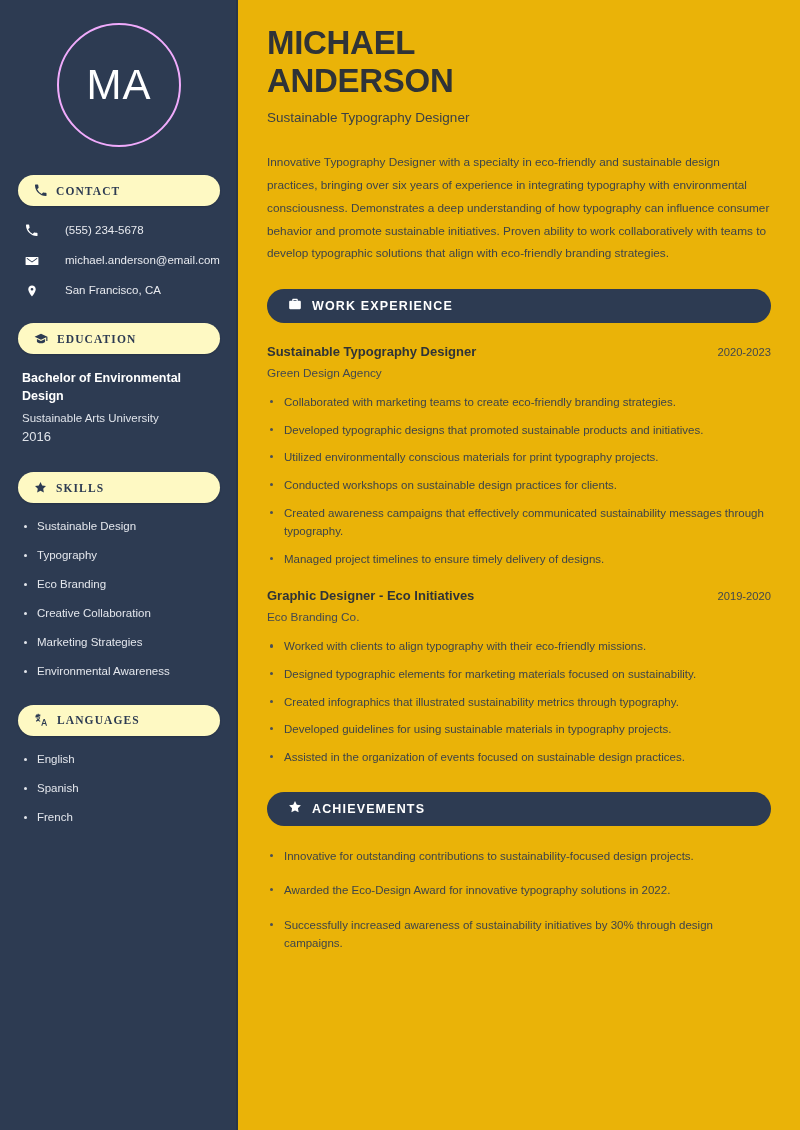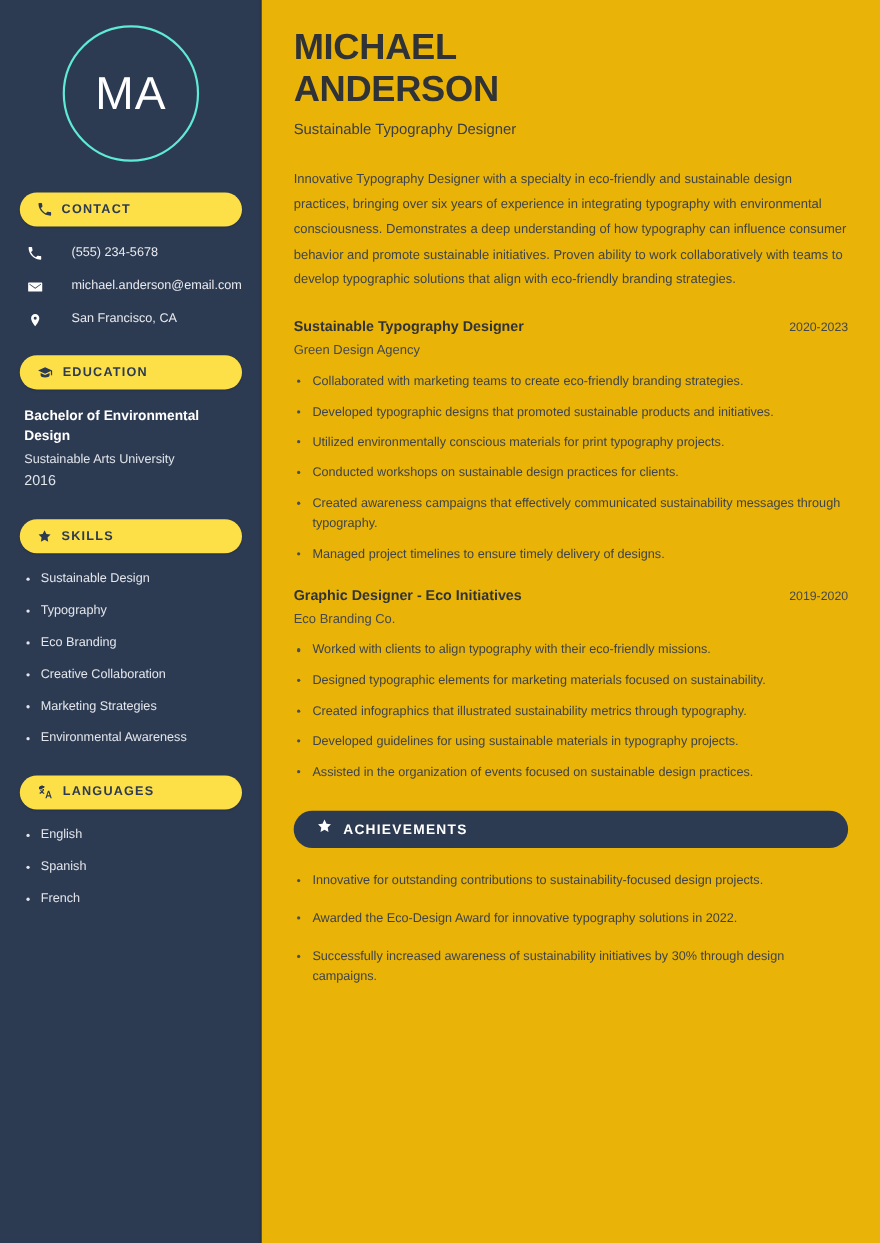--- a/index.html
+++ b/index.html
@@ -41,40 +41,41 @@
   .monogram-wrap {
     display: flex;
     justify-content: center;
     margin-top: 23px;
     margin-bottom: 28px;
   }
   .monogram {
     width: 124px;
     height: 124px;
     border-radius: 50%;
-    border: 2px solid #5eead4;
+    border: 2px solid #f0abfc;
     display: flex;
     align-items: center;
     justify-content: center;
     font-size: 42px;
     font-weight: 400;
     letter-spacing: 1px;
     color: #ffffff;
   }
 
   .pill {
-    background: #fde047;
+    background: #fef9c3;
     border-radius: 22px;
     height: 31px;
     display: flex;
     align-items: center;
     gap: 9px;
     padding: 0 16px;
     margin-bottom: 16px;
     box-shadow: 0 1px 2px rgba(0,0,0,0.18);
+    font-family: Liberation Serif, serif;
   }
   .pill .pill-label {
     color: #2d3b52;
     font-size: 11.5px;
     font-weight: bold;
     letter-spacing: 1.1px;
   }
   .pill svg { display: block; }
 
   .contact-list { margin-bottom: 24px; }
@@ -339,20 +340,28 @@
 
     <h1 class="name">
       <span>MICHAEL</span><br>
       <span>ANDERSON</span>
     </h1>
 
     <div class="title">Sustainable Typography Designer</div>
 
     <p class="summary">Innovative Typography Designer with a specialty in eco-friendly and sustainable design practices, bringing over six years of experience in integrating typography with environmental consciousness. Demonstrates a deep understanding of how typography can influence consumer behavior and promote sustainable initiatives. Proven ability to work collaboratively with teams to develop typographic solutions that align with eco-friendly branding strategies.</p>
 
+    <div class="sec-header">
+      <span>
+        <svg width="14" height="14" viewBox="0 0 24 24" fill="#ffffff">
+          <path d="M9 3.2h6c1 0 1.8.8 1.8 1.8v1.4h3.4c1 0 1.8.8 1.8 1.8v10.8c0 1-.8 1.8-1.8 1.8H3.8c-1 0-1.8-.8-1.8-1.8V8.2c0-1 .8-1.8 1.8-1.8h3.4V5c0-1 .8-1.8 1.8-1.8zm.4 3.2h5.2V5.3H9.4v1.1z"></path>
+        </svg>
+      </span>
+      <span class="sec-label">WORK EXPERIENCE</span>
+    </div>
 
     <div class="job">
       <div class="job-top">
         <span class="job-role">Sustainable Typography Designer</span>
         <span class="job-dates">2020-2023</span>
       </div>
       <div class="job-company">Green Design Agency</div>
       <ul class="bullets">
         <li>Collaborated with marketing teams to create eco-friendly branding strategies.</li>
         <li>Developed typographic designs that promoted sustainable products and initiatives.</li>

